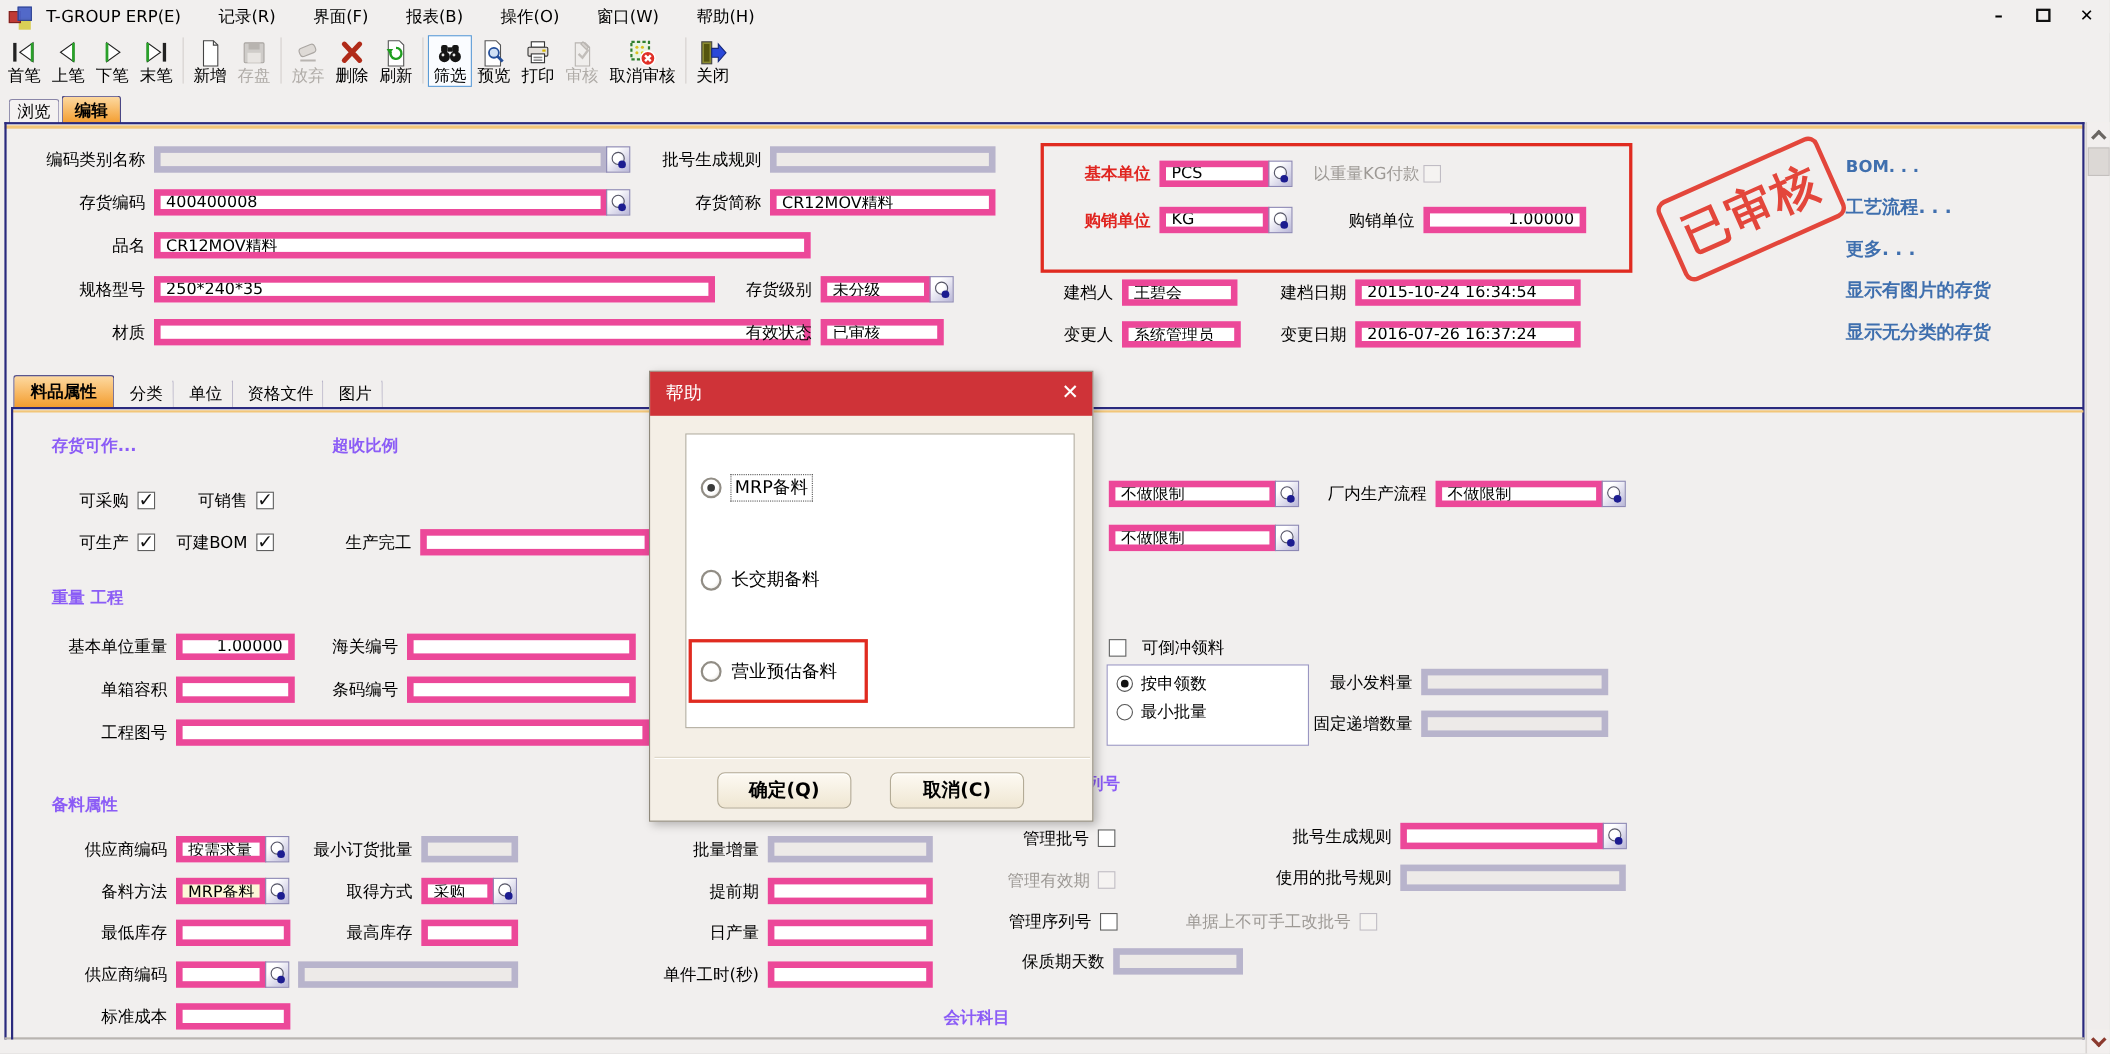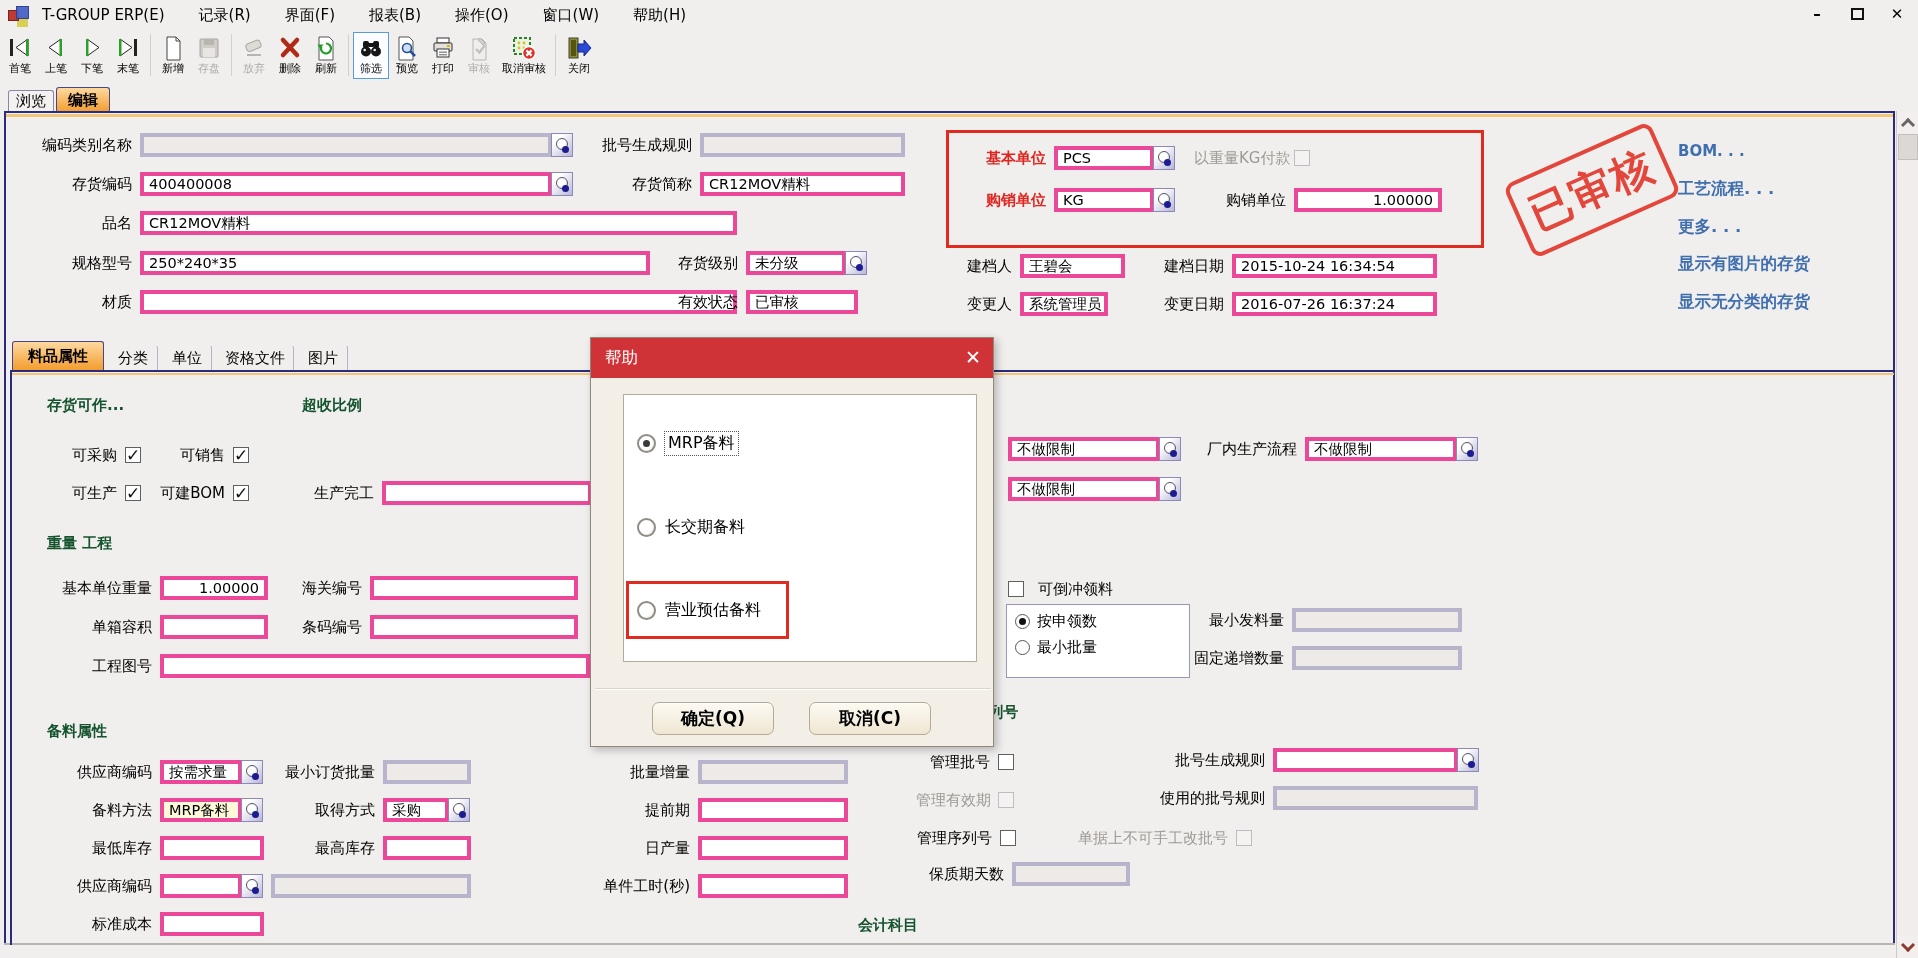--- a/index.html
+++ b/index.html
@@ -13,47 +13,47 @@
 .appicon::after{content:"";position:absolute;left:8px;top:0;width:11px;height:11px;background:#4a62c8;border:1px solid #273d8e;opacity:.95}
 .mi{margin-right:34px;white-space:nowrap;cursor:default}
 .winctl{position:absolute;right:10px;top:4px;display:flex;gap:18px;align-items:center;font-weight:bold}
 .winbtn{width:22px;height:20px;display:flex;align-items:center;justify-content:center;font-size:15px}
 .restore-glyph{position:relative;width:13px;height:12px}
 .restore-glyph::before{content:"";position:absolute;right:0;top:0;width:9px;height:8px;border:2px solid #111}
 .restore-glyph::after{content:"";position:absolute;left:0;bottom:0;width:9px;height:8px;border:2px solid #111;background:#f1efee}
 
 #toolbar{position:absolute;left:0;top:30px;width:1918px;height:56px;display:flex;align-items:flex-start;padding:2px 0 0 2px}
 .tbtn{display:flex;flex-direction:column;align-items:center;justify-content:flex-start;padding:1px 4px;border:1px solid transparent;cursor:pointer}
-.tbtn .tlabel{font-size:11px;line-height:16px;white-space:nowrap;margin-top:0}
+.tbtn .tlabel{font-size:15px;line-height:16px;white-space:nowrap;margin-top:0}
 .tbtn.disabled .tlabel{color:#b0aca8}
 .tbtn.active{border:1px solid #5b9bd5;background:#fafcff}
 .ticon{height:27px;display:flex;align-items:center;justify-content:center}
 .tsep{width:1px;height:42px;background:#d4d0ce;margin:2px 4px 0 4px}
 
 .tab{position:absolute;display:flex;align-items:center;justify-content:center;border:1px solid #8a86a8;border-bottom:none;border-radius:3px 3px 0 0;background:#f4f2f1;cursor:pointer}
 .tab.active{background:linear-gradient(#fdd9a0,#f39d2f);font-weight:bold;border-color:#4a4684}
 
 .hline{position:absolute}
 
 .row{position:absolute;display:flex;align-items:center;height:24px}
 .lbl{text-align:right;flex:none;padding-right:8px;white-space:nowrap}
 .lbl.red{color:#e02520;font-weight:bold}
 .lbl.gray{color:#9d9995}
-.box{flex:none;height:24px;background:#fff;border:4px solid #ec4899;display:flex;align-items:center;padding:0 5px;font-size:14.5px;white-space:nowrap;overflow:hidden}
+.box{flex:none;height:24px;background:#fff;border:6px solid #ec4899;display:flex;align-items:center;padding:0 5px;font-size:14.5px;white-space:nowrap;overflow:hidden}
 .box.dis{background:#edeae8;border-color:#b8b4cc;color:#555}
 .box.num{justify-content:flex-end}
 .box.ylw{background:#fcf8d8}
 .lk{flex:none;width:22px;height:24px;border:1px solid #8d89b5;margin-left:-1px;cursor:pointer;position:relative;background:linear-gradient(135deg,#ffffff 25%,#b9b6d8)}
 .lk::before{content:"";position:absolute;left:4px;top:4px;width:10px;height:10px;border-radius:50%;border:1px solid #556;background:radial-gradient(circle at 35% 35%,#fff 45%,#cfd2e6)}
 .lk::after{content:"";position:absolute;right:3px;bottom:3px;width:7px;height:7px;border-radius:50%;background:#1c1c90}
 .cb{width:16px;height:16px;background:#fff;border:1px solid #5f5f5f;flex:none;display:flex;align-items:flex-end;justify-content:center;font-size:17px;font-weight:bold;line-height:14px;color:#111;cursor:pointer}
 .cb.dis{border-color:#c0bcc4;background:#f5f3f1;cursor:default}
 .rad{width:15px;height:15px;border-radius:50%;border:1px solid #555;background:#fff;flex:none;position:relative;cursor:pointer}
 .rad.on::after{content:"";position:absolute;left:3px;top:3px;width:7px;height:7px;border-radius:50%;background:#111}
-.sect{position:absolute;font-weight:bold;color:#14532d;white-space:nowrap}
+.sect{position:absolute;font-weight:bold;color:#8b5cf6;white-space:nowrap}
 .link{position:absolute;color:#3f6fae;font-weight:bold;font-size:16.5px;white-space:nowrap;cursor:pointer}
 
 #stamp{position:absolute;left:1512px;top:150px;width:160px;height:80px;border:4px solid #e2382c;border-radius:10px;
  display:flex;align-items:center;justify-content:center;color:#e2382c;font-size:42px;font-weight:bold;
  transform:rotate(-24deg);letter-spacing:2px;opacity:.92}
 
 #radiopanel{position:absolute;left:1006px;top:604px;width:184px;height:74px;background:#fff;border:1px solid #9a96c2}
 .rrow{display:flex;align-items:center;gap:7px;margin:7px 0 0 8px;font-size:15px}
 
 #vscroll{position:absolute;left:1896px;top:111px;width:22px;height:847px;background:#f0edec;border-left:1px solid #cfcbc9}
@@ -314,21 +314,21 @@
   <div class="row" style="left:8px;top:290px">
     <span class="lbl" style="width:132px">材质</span>
     <span class="box" style="width:597px"></span>
   </div>
   <div class="row" style="left:658px;top:290px">
     <span class="lbl" style="width:88px">有效状态</span>
     <span class="box" style="width:112px">已审核</span>
   </div>
   <div class="row" style="left:940px;top:292px">
     <span class="lbl" style="width:80px">变更人</span>
-    <span class="box" style="width:88px">系统管理员</span>
+    <span class="box" style="width:108px">系统管理员</span>
   </div>
   <div class="row" style="left:1140px;top:292px">
     <span class="lbl" style="width:92px">变更日期</span>
     <span class="box" style="width:205px">2016-07-26 16:37:24</span>
   </div>
 
   <div class="redframe" style="left:946px;top:130px;width:538px;height:118px"></div>
   <div class="row" style="left:958px;top:146px">
     <span class="lbl red" style="width:96px">基本单位</span>
     <span class="box" style="width:100px">PCS</span>

